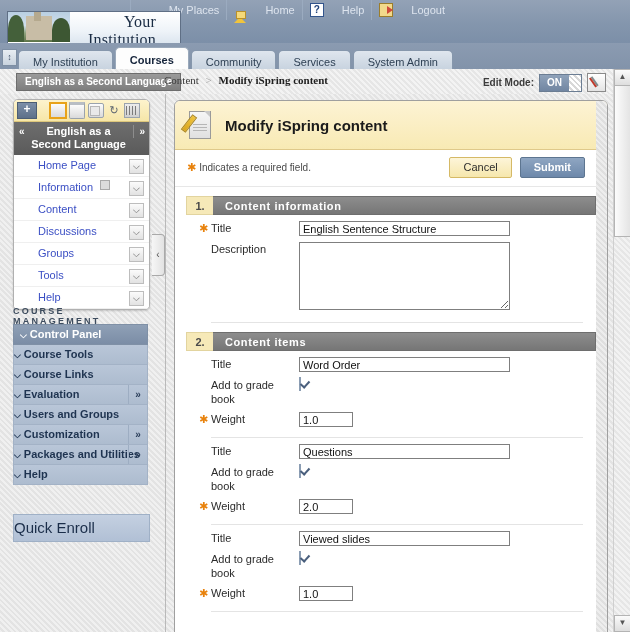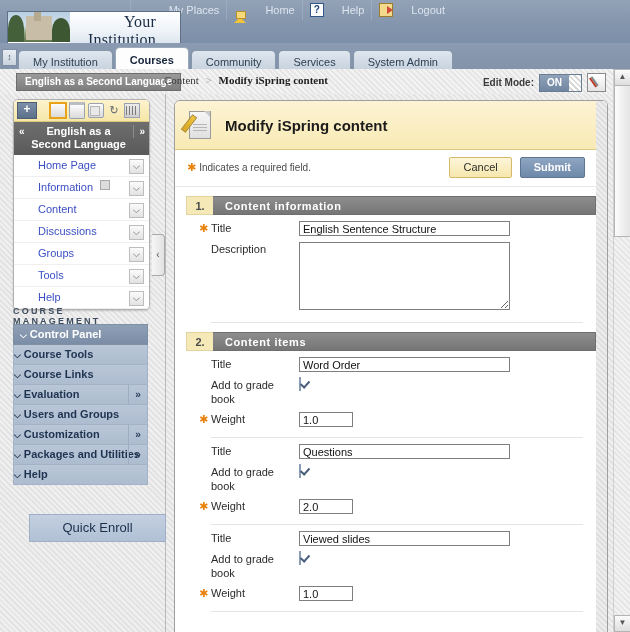--- a/index.html
+++ b/index.html
@@ -178,23 +178,23 @@
     position:relative;background:linear-gradient(to bottom,#b9c6d8,#adbccf);
     border:1px solid #a3b2c6;border-top:none;height:19px;line-height:19px;
     color:#1e3350;font-size:11px;font-weight:bold;
   }
   .cp-item .more{
     position:absolute;right:0;top:0;width:18px;height:19px;text-align:center;
     border-left:1px solid #9dadc2;color:#2a3d59;font-size:10px;
   }
   .cp-item .dchev,.cp-head .uchev{font-size:9px;margin-right:3px;}
   .quick-enroll{
-    position:absolute;left:29px;top:420px;width:135px;height:26px;line-height:26px;text-align:center;
+    position:absolute;left:13px;top:420px;width:135px;height:26px;line-height:26px;text-align:left;
     background:linear-gradient(to bottom,#c4d0e1,#b1c0d5);border:1px solid #9fb0c6;
-    color:#1b2e4a;font-size:13px;
+    color:#1b2e4a;font-size:15px;
   }
 
   
   .maincol{position:absolute;left:166px;top:94px;right:16px;bottom:0;
     background:repeating-linear-gradient(45deg,#f0f0f0 0 2px,#e3e3e3 2px 4px);}
   .panel{
     position:absolute;left:8px;top:6px;right:6px;bottom:-2px;
     background:#fff;border:1px solid #9f9f9f;border-radius:6px 6px 0 0;overflow:hidden;
   }
   .panel-head{

